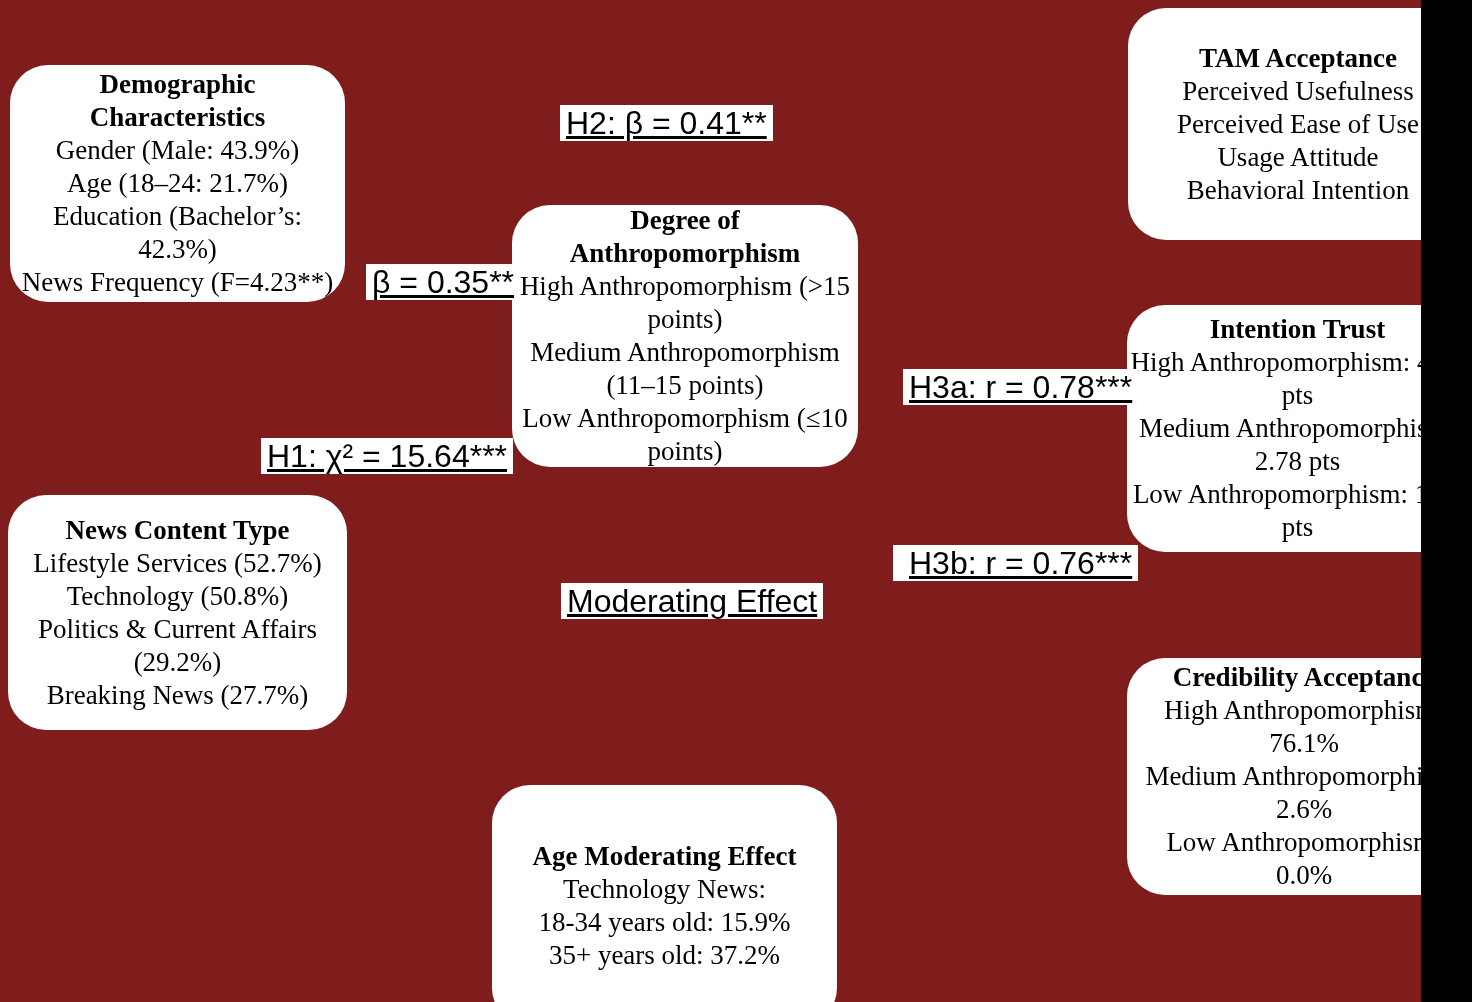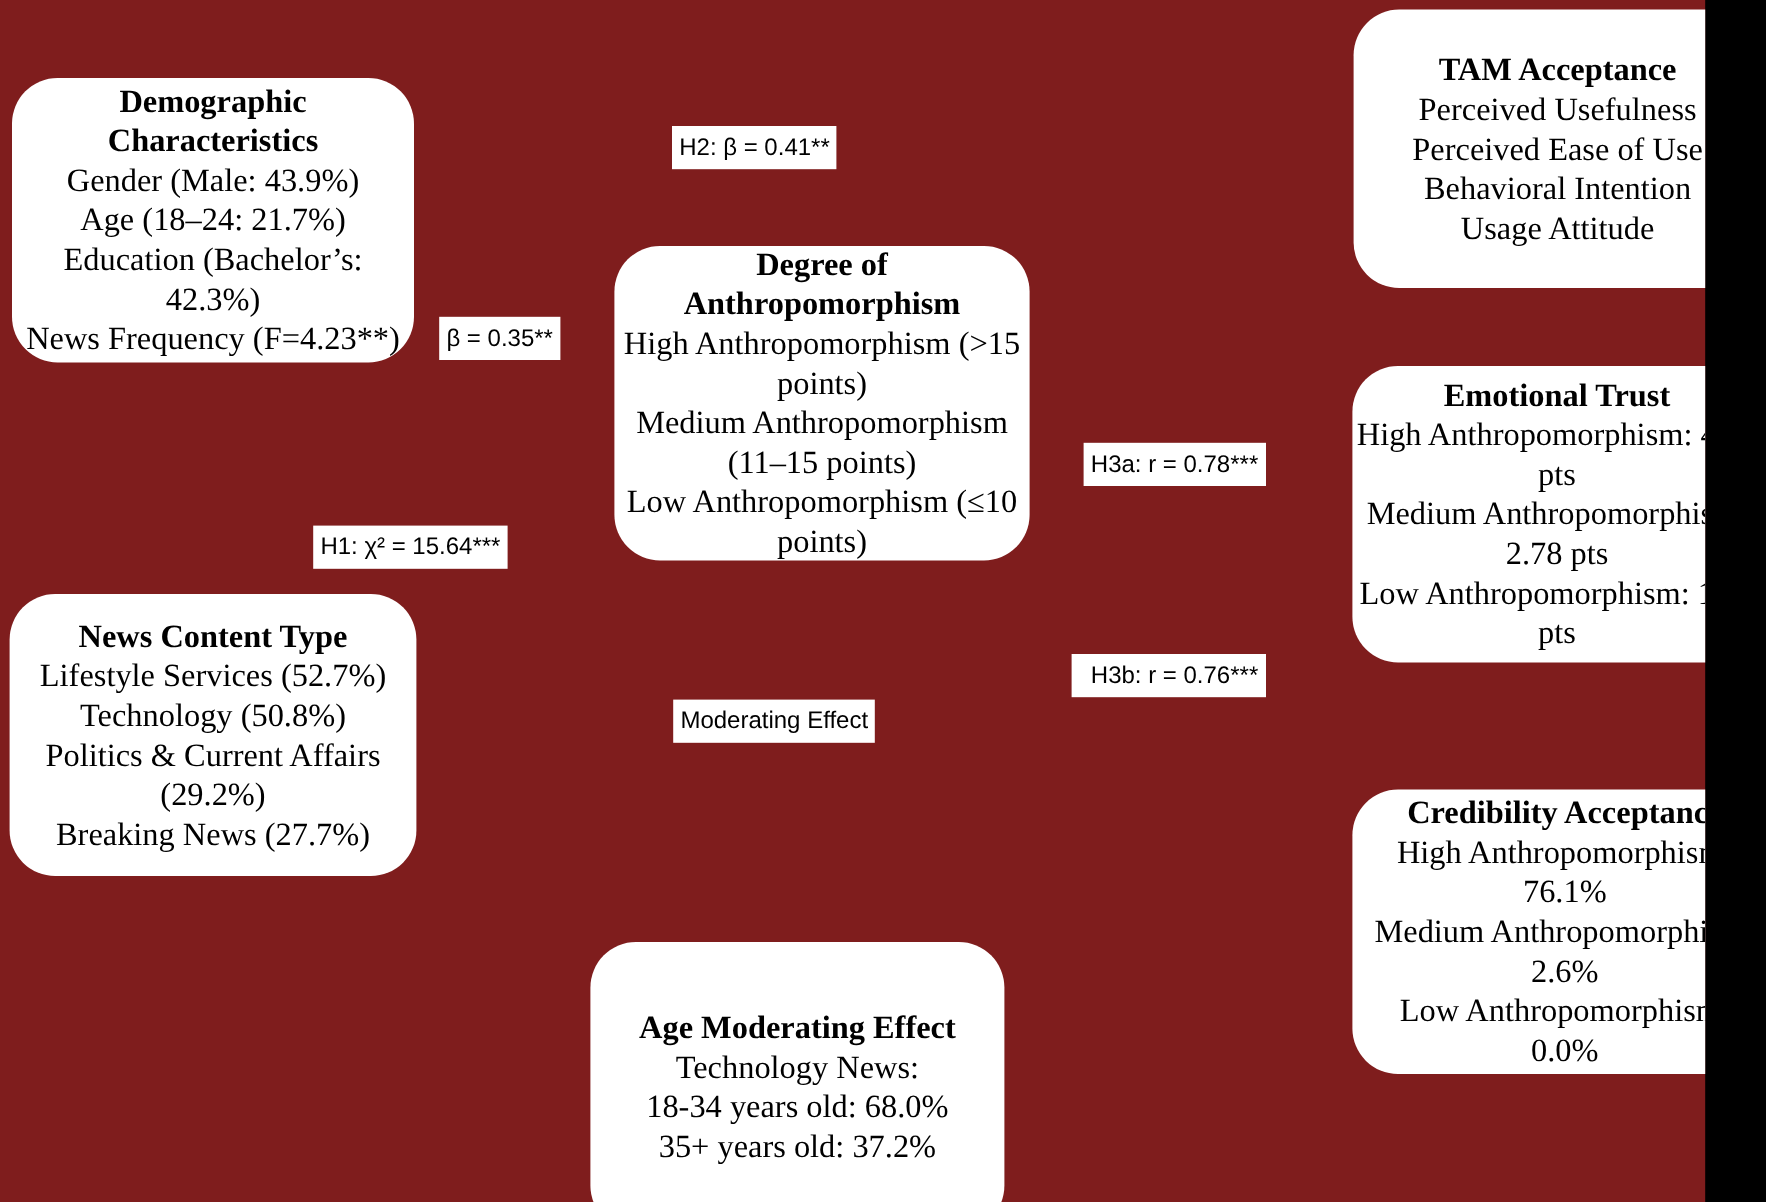--- a/index.html
+++ b/index.html
@@ -25,56 +25,57 @@
     padding: 0 3px;
     box-sizing: border-box;
   }
   .box-title { font-weight: bold; }
   .box-line { font-weight: normal; }
   .edge-label {
     position: absolute;
     background: #ffffff;
     color: #000000;
     font-family: "Liberation Sans", sans-serif;
-    font-size: 20px;
+    font-size: 32px;
     line-height: 30px;
     padding: 3px 6px;
     white-space: nowrap;
+    text-decoration: underline;
   }
 </style>
 </head>
 <body>
 
 <div class="canvas">
 
   <div class="box" style="left:10px; top:65px; width:335px; height:237px;">
     <div class="box-title">Demographic Characteristics</div>
     <div class="box-line">Gender (Male: 43.9%)</div>
     <div class="box-line">Age (18–24: 21.7%)</div>
     <div class="box-line">Education (Bachelor’s: 42.3%)</div>
     <div class="box-line">News Frequency (F=4.23**)</div>
   </div>
 
   <div class="box" style="left:1128px; top:8px; width:340px; height:232px;">
     <div class="box-title">TAM Acceptance</div>
     <div class="box-line">Perceived Usefulness</div>
     <div class="box-line">Perceived Ease of Use</div>
+    <div class="box-line">Usage Attitude</div>
     <div class="box-line">Behavioral Intention</div>
-    <div class="box-line">Usage Attitude</div>
   </div>
 
   <div class="box" style="left:512px; top:205px; width:346px; height:262px;">
     <div class="box-title">Degree of Anthropomorphism</div>
     <div class="box-line">High Anthropomorphism (&gt;15 points)</div>
     <div class="box-line">Medium Anthropomorphism (11–15 points)</div>
     <div class="box-line">Low Anthropomorphism (≤10 points)</div>
   </div>
 
   <div class="box" style="left:1127px; top:305px; width:341px; height:247px;">
-    <div class="box-title">Emotional Trust</div>
+    <div class="box-title">Intention Trust</div>
     <div class="box-line">High Anthropomorphism: 4.13 pts</div>
     <div class="box-line">Medium Anthropomorphism: 2.78 pts</div>
     <div class="box-line">Low Anthropomorphism: 1.60 pts</div>
   </div>
 
   <div class="box" style="left:8px; top:495px; width:339px; height:235px;">
     <div class="box-title">News Content Type</div>
     <div class="box-line">Lifestyle Services (52.7%)</div>
     <div class="box-line">Technology (50.8%)</div>
     <div class="box-line">Politics &amp; Current Affairs (29.2%)</div>
@@ -84,21 +85,21 @@
   <div class="box" style="left:1127px; top:658px; width:341px; height:237px;padding-left:16px;">
     <div class="box-title">Credibility Acceptance</div>
     <div class="box-line">High Anthropomorphism: 76.1%</div>
     <div class="box-line">Medium Anthropomorphism: 2.6%</div>
     <div class="box-line">Low Anthropomorphism: 0.0%</div>
   </div>
 
   <div class="box" style="left:492px; top:757px; width:345px; height:241px;margin-top:28px;">
     <div class="box-title">Age Moderating Effect</div>
     <div class="box-line">Technology News:</div>
-    <div class="box-line">18-34 years old: 68.0%</div>
+    <div class="box-line">18-34 years old: 15.9%</div>
     <div class="box-line">35+ years old: 37.2%</div>
   </div>
 
   <div class="edge-label" style="left:560px; top:105px;">H2: β = 0.41**</div>
 
   <div class="edge-label" style="left:366px; top:264px;">β = 0.35**</div>
 
   <div class="edge-label" style="left:261px; top:438px;">H1: χ² = 15.64***</div>
 
   <div class="edge-label" style="left:903px; top:369px;">H3a: r = 0.78***</div>

